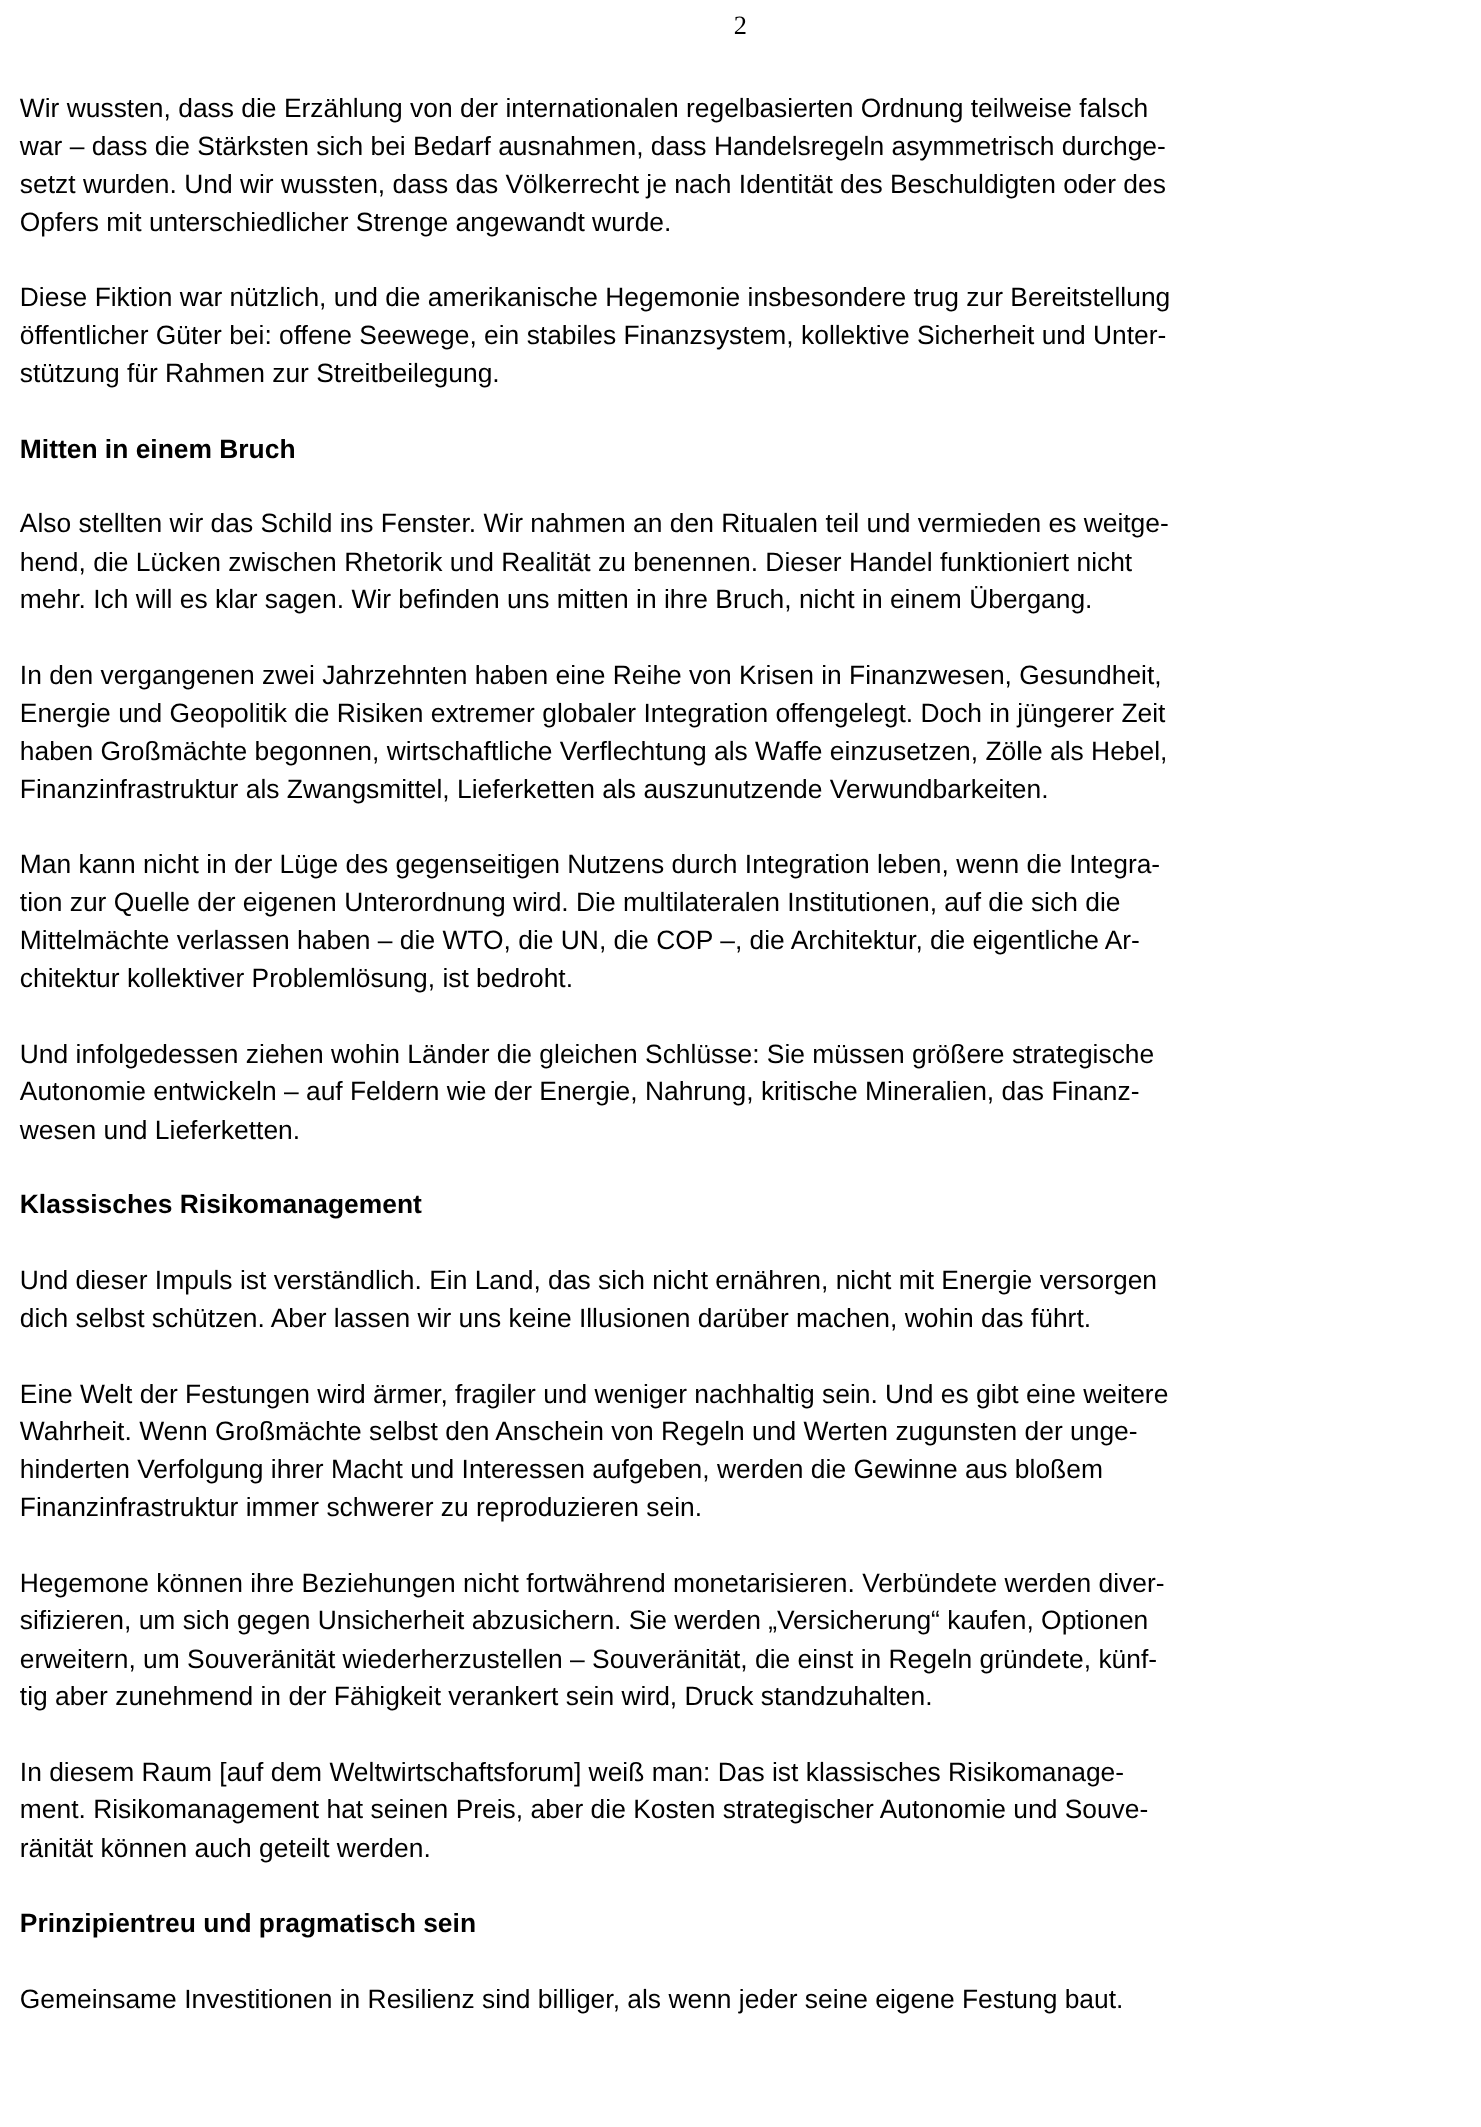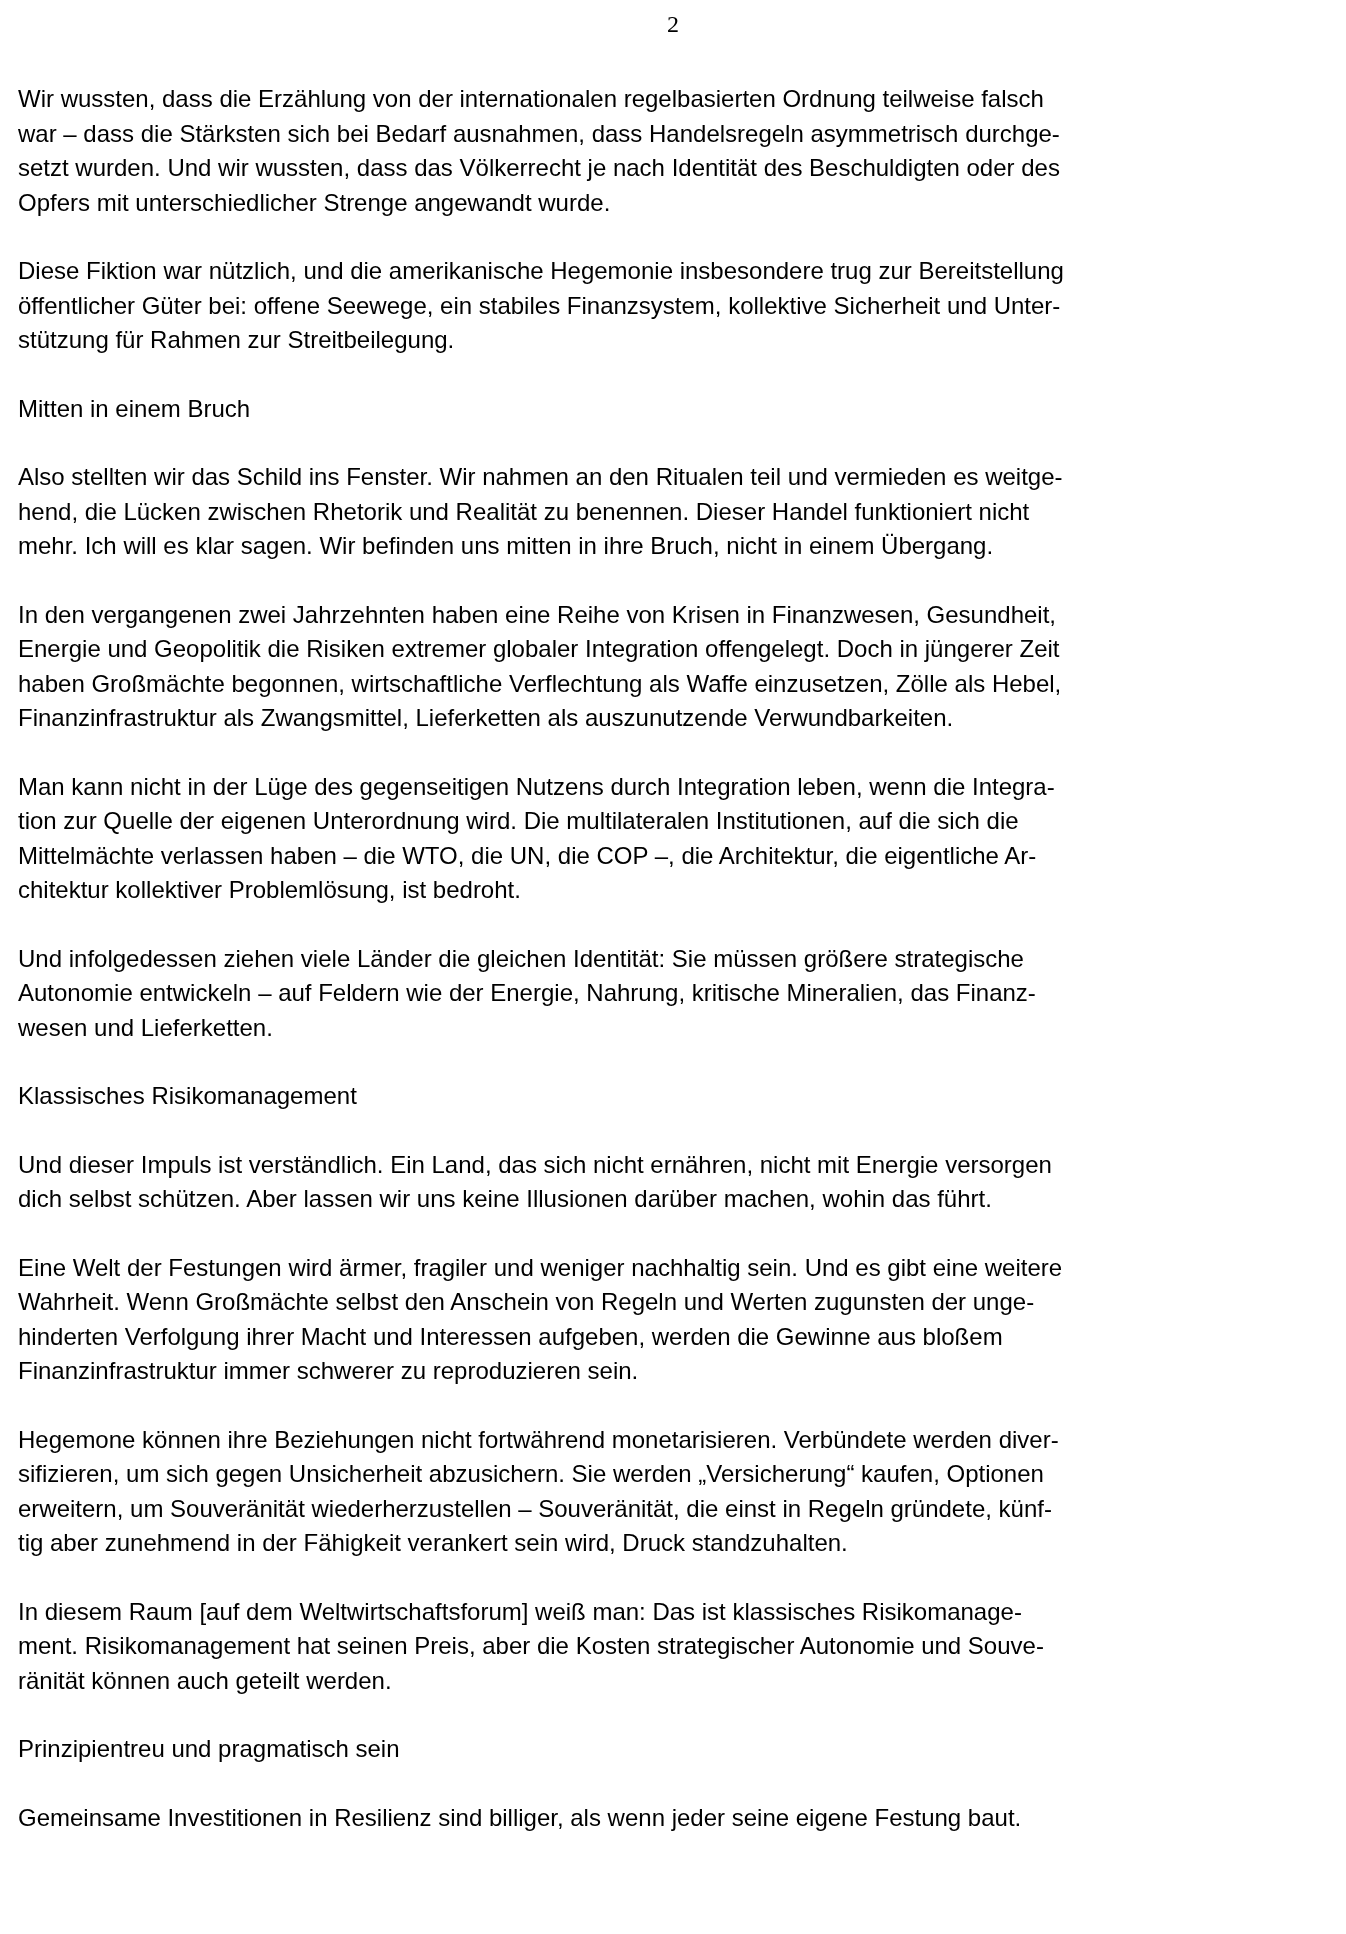--- a/index.html
+++ b/index.html
@@ -17,21 +17,21 @@
   }
   .content {
     position: absolute; left: 18px; top: 82px; width: 1320px;
   }
   .block { margin: 0 0 34px 0; }
   .line {
     display: block; white-space: nowrap;
     font-size: 24px; line-height: 34.5px;
     height: 34.5px;
   }
-  .heading .line { font-weight: normal; }
+  .heading .line { font-weight: bold; }
 </style>
 </head>
 <body>
 
 <div class="page-number">2</div>
 
 <div class="content">
 
   <div class="block">
     <span class="line">Wir wussten, dass die Erzählung von der internationalen regelbasierten Ordnung teilweise falsch</span>
@@ -64,21 +64,21 @@
   </div>
 
   <div class="block">
     <span class="line">Man kann nicht in der Lüge des gegenseitigen Nutzens durch Integration leben, wenn die Integra-</span>
     <span class="line">tion zur Quelle der eigenen Unterordnung wird. Die multilateralen Institutionen, auf die sich die</span>
     <span class="line">Mittelmächte verlassen haben – die WTO, die UN, die COP –, die Architektur, die eigentliche Ar-</span>
     <span class="line">chitektur kollektiver Problemlösung, ist bedroht.</span>
   </div>
 
   <div class="block">
-    <span class="line">Und infolgedessen ziehen viele Länder die gleichen Identität: Sie müssen größere strategische</span>
+    <span class="line">Und infolgedessen ziehen wohin Länder die gleichen Schlüsse: Sie müssen größere strategische</span>
     <span class="line">Autonomie entwickeln – auf Feldern wie der Energie, Nahrung, kritische Mineralien, das Finanz-</span>
     <span class="line">wesen und Lieferketten.</span>
   </div>
 
   <div class="block heading">
     <span class="line">Klassisches Risikomanagement</span>
   </div>
 
   <div class="block">
     <span class="line">Und dieser Impuls ist verständlich. Ein Land, das sich nicht ernähren, nicht mit Energie versorgen</span>

